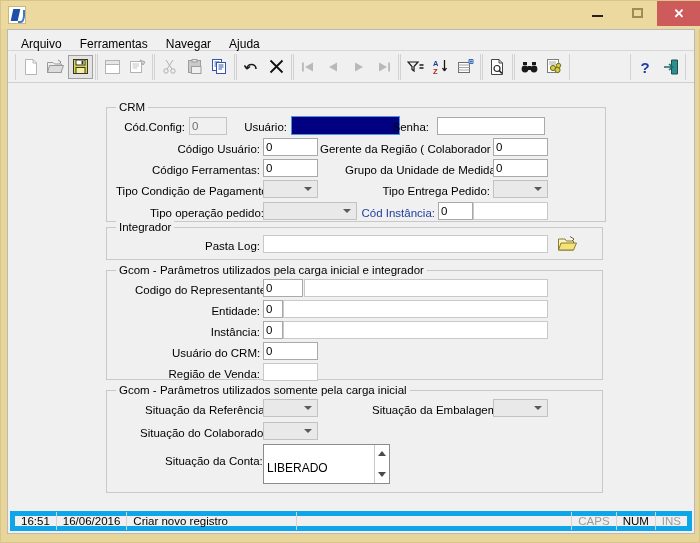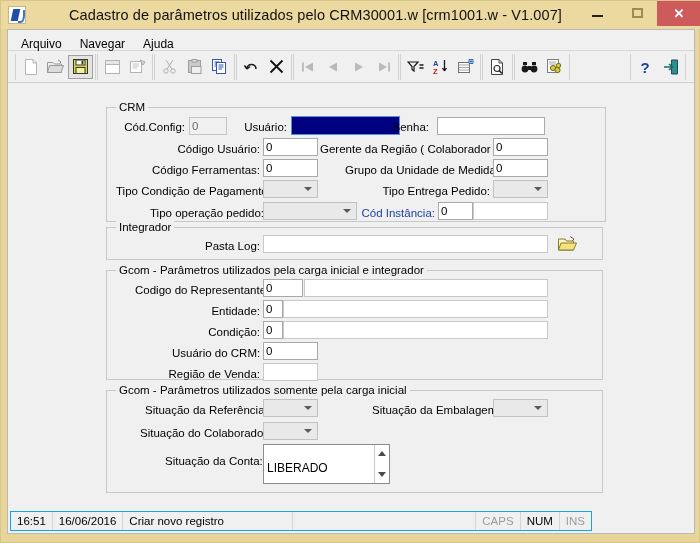--- a/index.html
+++ b/index.html
@@ -294,24 +294,24 @@
     display: flex;
     align-items: center;
     justify-content: center;
   }
 
   
   .statusbar {
     position: absolute;
     left: 2px;
     bottom: 2px;
-    width: 582px;
+    width: 682px;
     height: 20px;
     background: #f0f0f0;
-    border: 1px solid #0ea5e9;
+    border: 5px solid #0ea5e9;
     box-sizing: border-box;
     display: flex;
     align-items: center;
     text-align: right;
   }
   .sb-cell {
     height: 18px;
     display: flex;
     align-items: center;
     padding: 0 6px;
@@ -326,36 +326,36 @@
   .sb-cell.last { border-right: none; }
   svg { display: block; }
 </style>
 </head>
 <body>
 
 <div class="window">
 
   <div class="titlebar">
     <div class="app-icon"></div>
-    <div class="title-text">Cadastro de parâmetros utilizados pelo CRM30001.w [crm1001.w - V1.007]</div>
     <div class="win-btns">
       <div class="win-btn">
           <span class="min-glyph"></span>
         </div>
       <div class="win-btn">
           <span class="max-glyph"></span>
         </div>
       <div class="win-btn close">✕</div>
     </div>
   </div>
 
   <div class="client">
 
     <div class="menubar">
       <div class="menu-item">Arquivo</div>
+      <div class="menu-item">Ferramentas</div>
       <div class="menu-item">Navegar</div>
       <div class="menu-item">Ajuda</div>
     </div>
 
     <div class="toolbar">
 
       <div class="tb-group first">
         <div class="tb-btn">
           <span>
             <svg width="14" height="16" viewBox="0 0 14 16">
@@ -632,21 +632,21 @@
       <div class="legend">Gcom - Parâmetros utilizados pela carga inicial e integrador</div>
 
       <div class="lbl" style="left:28px; top:12px; width:125px;">Codigo do Representante:</div>
       <div class="fld" style="left:156px; top:8px; width:40px; height:18px;">0</div>
       <div class="fld plain" style="left:197px; top:8px; width:244px; height:18px;"></div>
 
       <div class="lbl" style="left:93px; top:33px; width:60px;">Entidade:</div>
       <div class="fld" style="left:156px; top:29px; width:20px; height:18px;">0</div>
       <div class="fld plain" style="left:176px; top:29px; width:265px; height:18px;"></div>
 
-      <div class="lbl" style="left:93px; top:54px; width:60px;">Condição:</div>
+      <div class="lbl" style="left:93px; top:54px; width:60px;">Instância:</div>
       <div class="fld" style="left:156px; top:50px; width:20px; height:18px;">0</div>
       <div class="fld plain" style="left:176px; top:50px; width:265px; height:18px;"></div>
 
       <div class="lbl" style="left:65px; top:75px; width:88px;">Usuário do CRM:</div>
       <div class="fld" style="left:156px; top:71px; width:55px; height:18px;">0</div>
 
       <div class="lbl" style="left:60px; top:96px; width:93px;">Região de Venda:</div>
       <div class="fld plain" style="left:156px; top:92px; width:55px; height:18px;"></div>
     </div>
 

